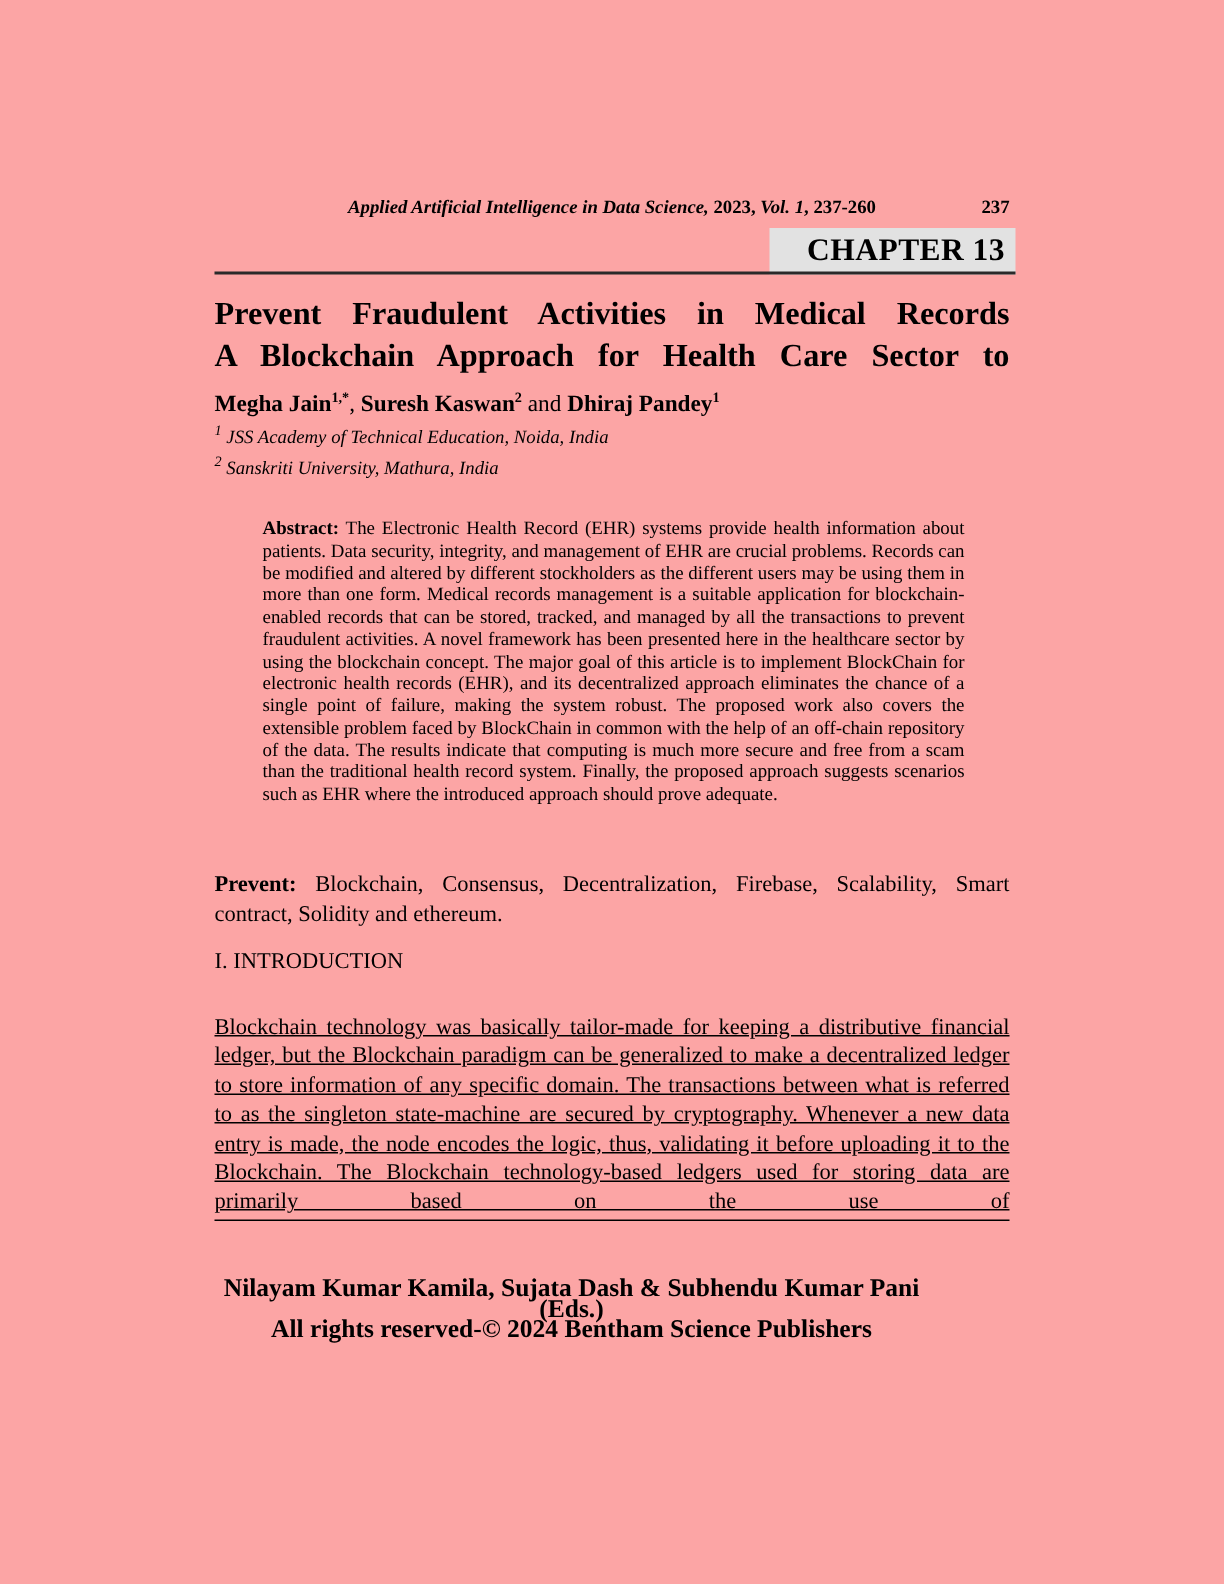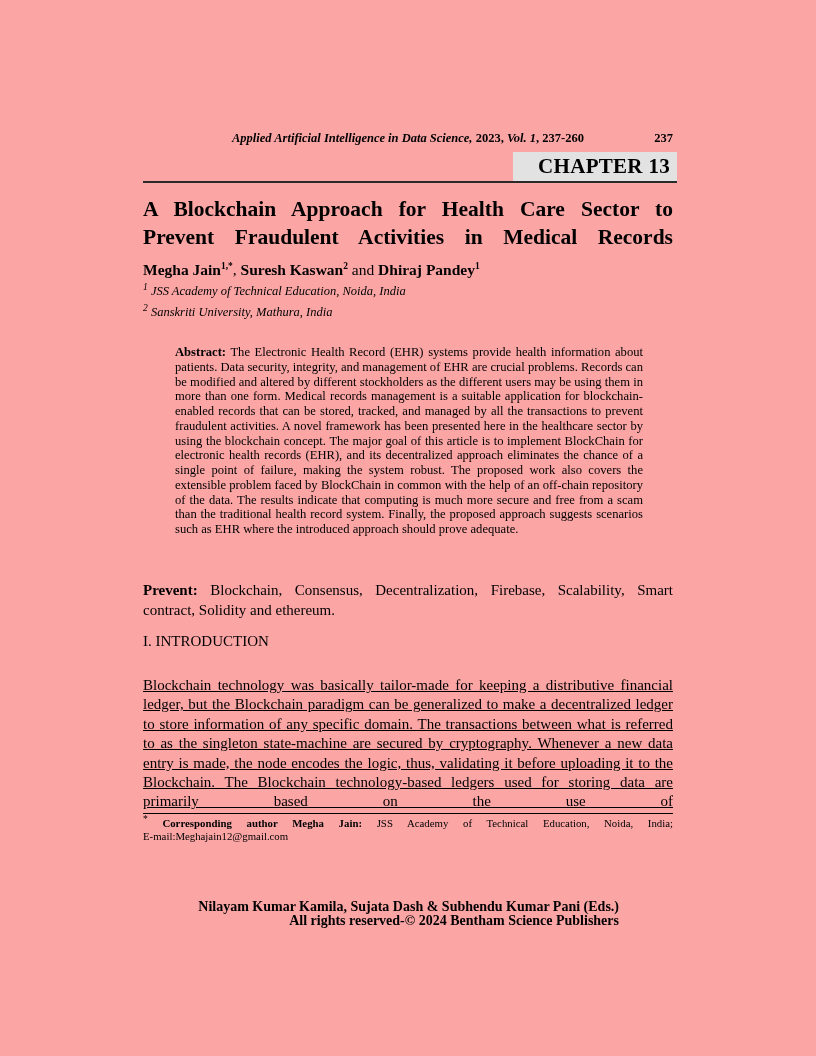--- a/index.html
+++ b/index.html
@@ -92,46 +92,46 @@
     text-decoration: underline;
   }
 
   
   .footnote-rule { top: 813px; width: 530px; height: 1px; background: #000000; }
   .footnote { top: 817px; font-size: 10.8px; line-height: 12.6px; }
   .footnote-line1 { text-align: justify; text-align-last: justify; }
 
   
   .publisher {
-    top: 900px;
+    top: 852px;
     width: 476px;
-    text-align: right;
-    font-size: 14px;
+    text-align: center;
+    font-size: 17px;
     font-weight: bold;
     line-height: 13.5px;
   }
 </style>
 </head>
 <body>
 
 <div class="page">
 
   <div class="abs running-head">
     <span class="rh-italic">Applied Artificial Intelligence in Data Science,</span><span> 2023, </span><span class="rh-italic">Vol. 1</span><span>, 237-260</span>
     <span class="page-number">237</span>
   </div>
 
   <div class="abs chapter-row">
     <span class="chapter-label" style="background: rgb(226, 226, 226);">CHAPTER 13</span>
   </div>
   <div class="abs header-rule" style="background: rgb(42, 42, 42);"></div>
 
   <div class="abs title-block">
+    <div class="title-line">Prevent Fraudulent Activities in Medical Records</div>
     <div class="title-line">A Blockchain Approach for Health Care Sector to</div>
-    <div class="title-line">Prevent Fraudulent Activities in Medical Records</div>
   </div>
 
   <div class="abs authors-line">
     <span class="author-name">Megha Jain</span><sup class="author-name">1,*</sup><span>, </span><span class="author-name">Suresh Kaswan</span><sup class="author-name">2</sup><span> and </span><span class="author-name">Dhiraj Pandey</span><sup class="author-name">1</sup>
   </div>
 
   <div class="abs affiliations">
     <div class="affiliation"><sup>1</sup><span> JSS Academy of Technical Education, Noida, India</span></div>
     <div class="affiliation"><sup>2</sup><span> Sanskriti University, Mathura, India</span></div>
   </div>
@@ -142,23 +142,19 @@
 
   <div class="abs keywords">
     <span class="bold">Prevent:</span><span> Blockchain, Consensus, Decentralization, Firebase, Scalability, Smart contract, Solidity and ethereum.</span>
   </div>
 
   <div class="abs section-heading">I. INTRODUCTION</div>
 
   <div class="abs intro-paragraph">Blockchain technology was basically tailor-made for keeping a distributive financial ledger, but the Blockchain paradigm can be generalized to make a decentralized ledger to store information of any specific domain. The transactions between what is referred to as the singleton state-machine are secured by cryptography. Whenever a new data entry is made, the node encodes the logic, thus, validating it before uploading it to the Blockchain. The Blockchain technology-based ledgers used for storing data are primarily based on the use of</div>
 
   <div class="abs footnote-rule"></div>
-  <div class="abs footnote">
-    <div class="footnote-line1"><sup>*</sup><span class="bold"> Corresponding author Megha Jain: </span><span>JSS Academy of Technical Education, Noida, India;</span></div>
-    <div>E-mail:Meghajain12@gmail.com</div>
-  </div>
 
   <div class="abs publisher">
     <div>Nilayam Kumar Kamila, Sujata Dash &amp; Subhendu Kumar Pani (Eds.)</div>
     <div>All rights reserved-© 2024 Bentham Science Publishers</div>
   </div>
 
 </div>
 
 </body></html>

